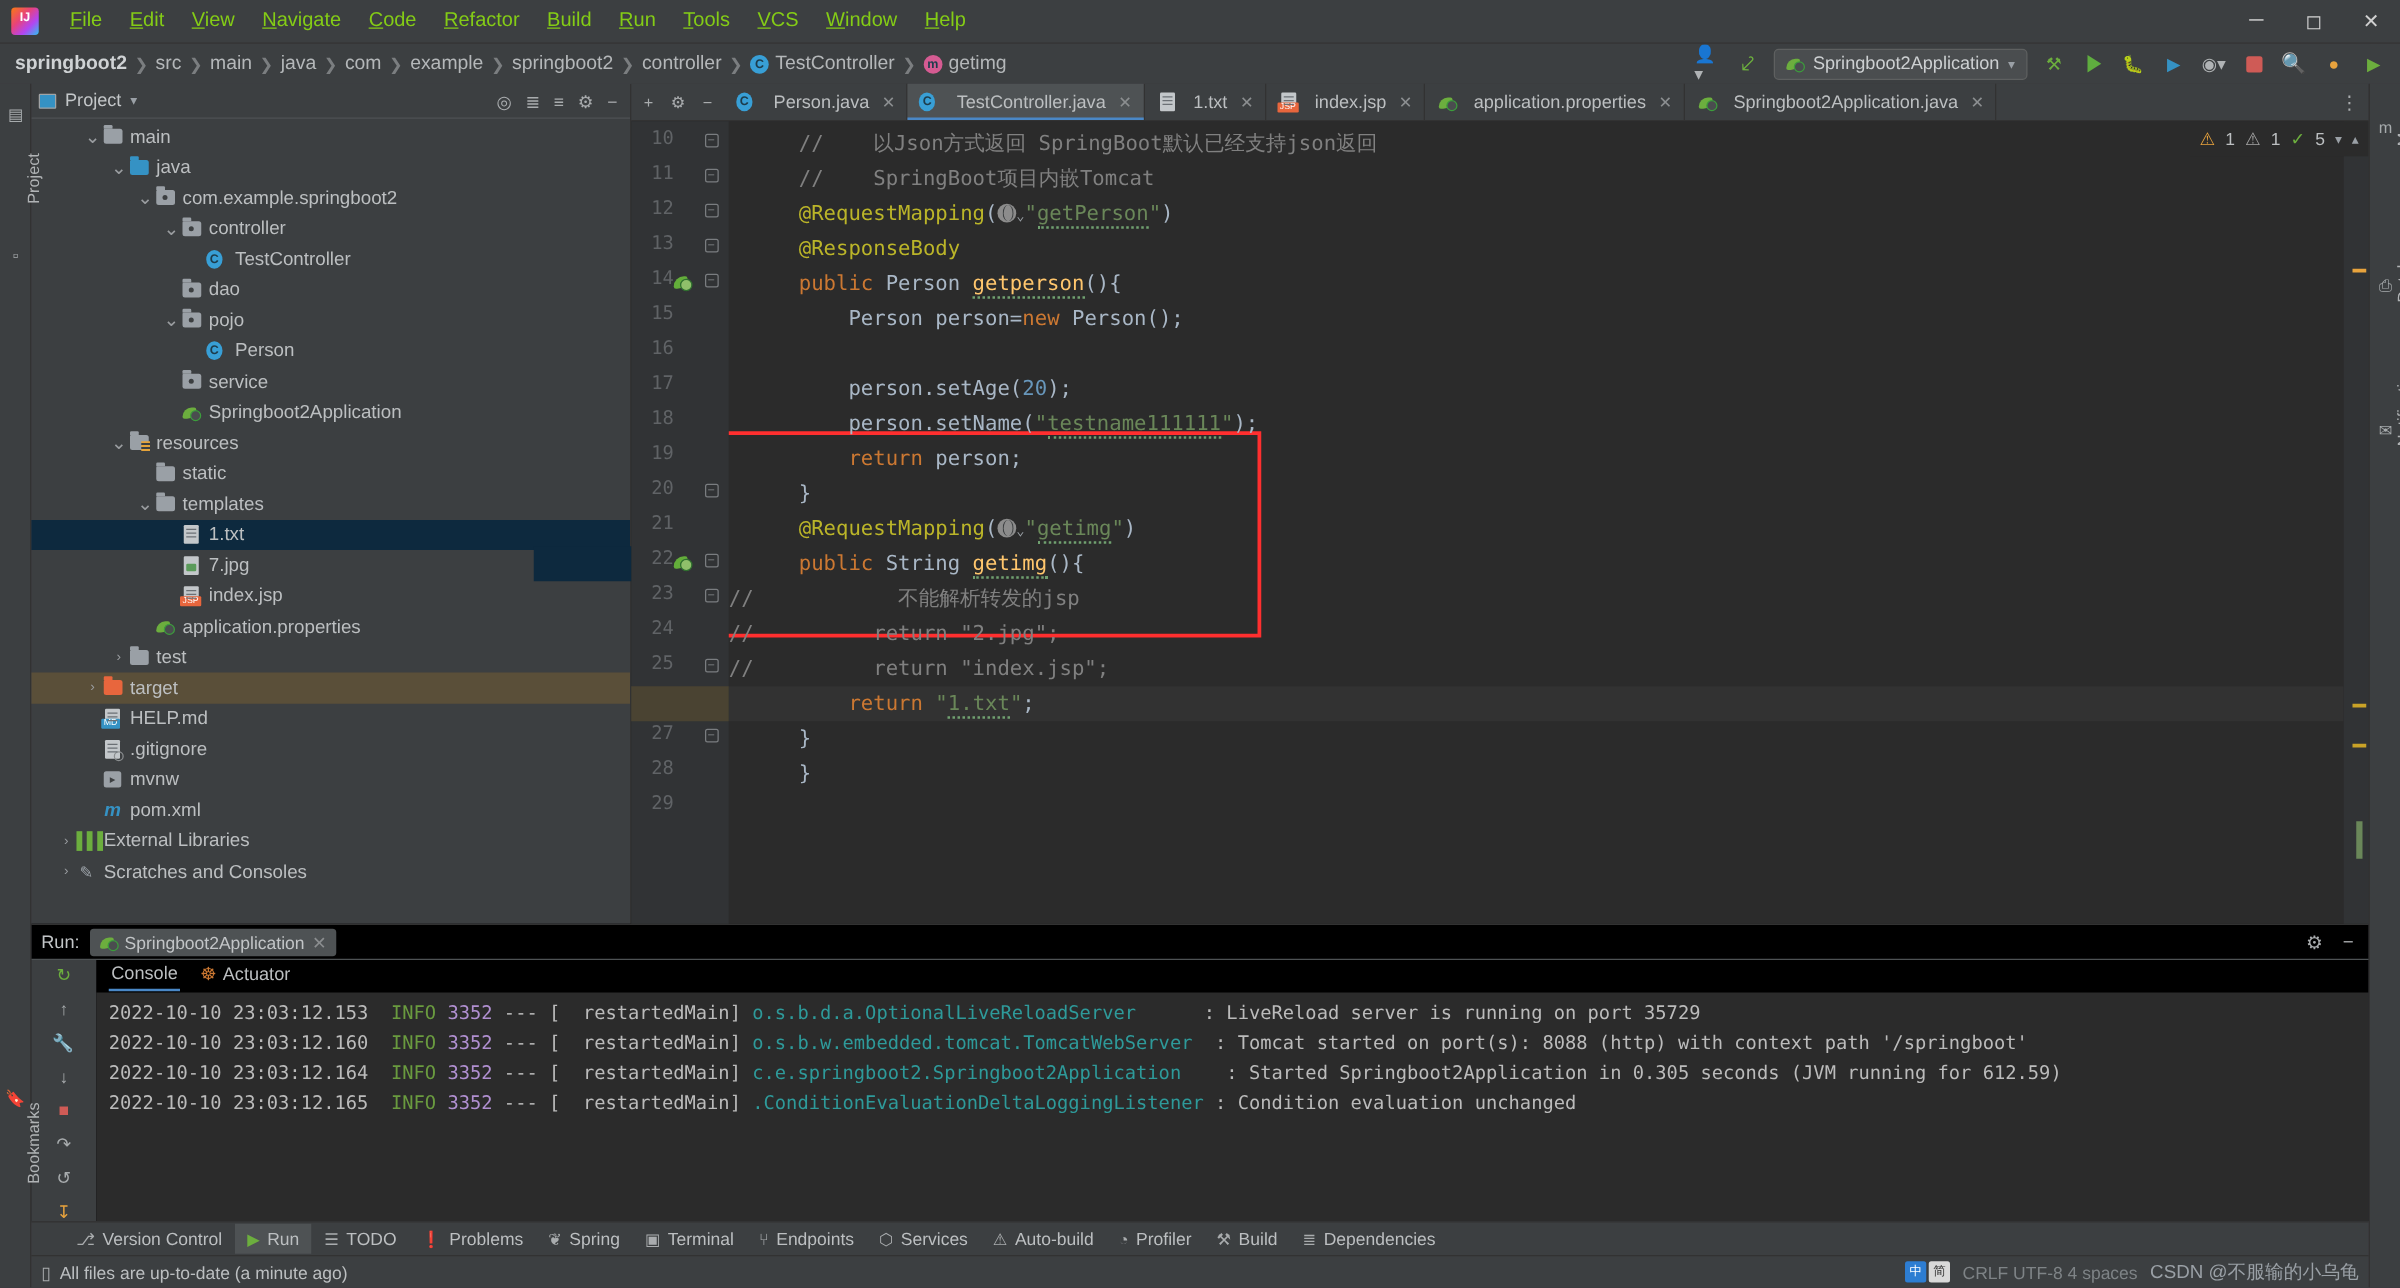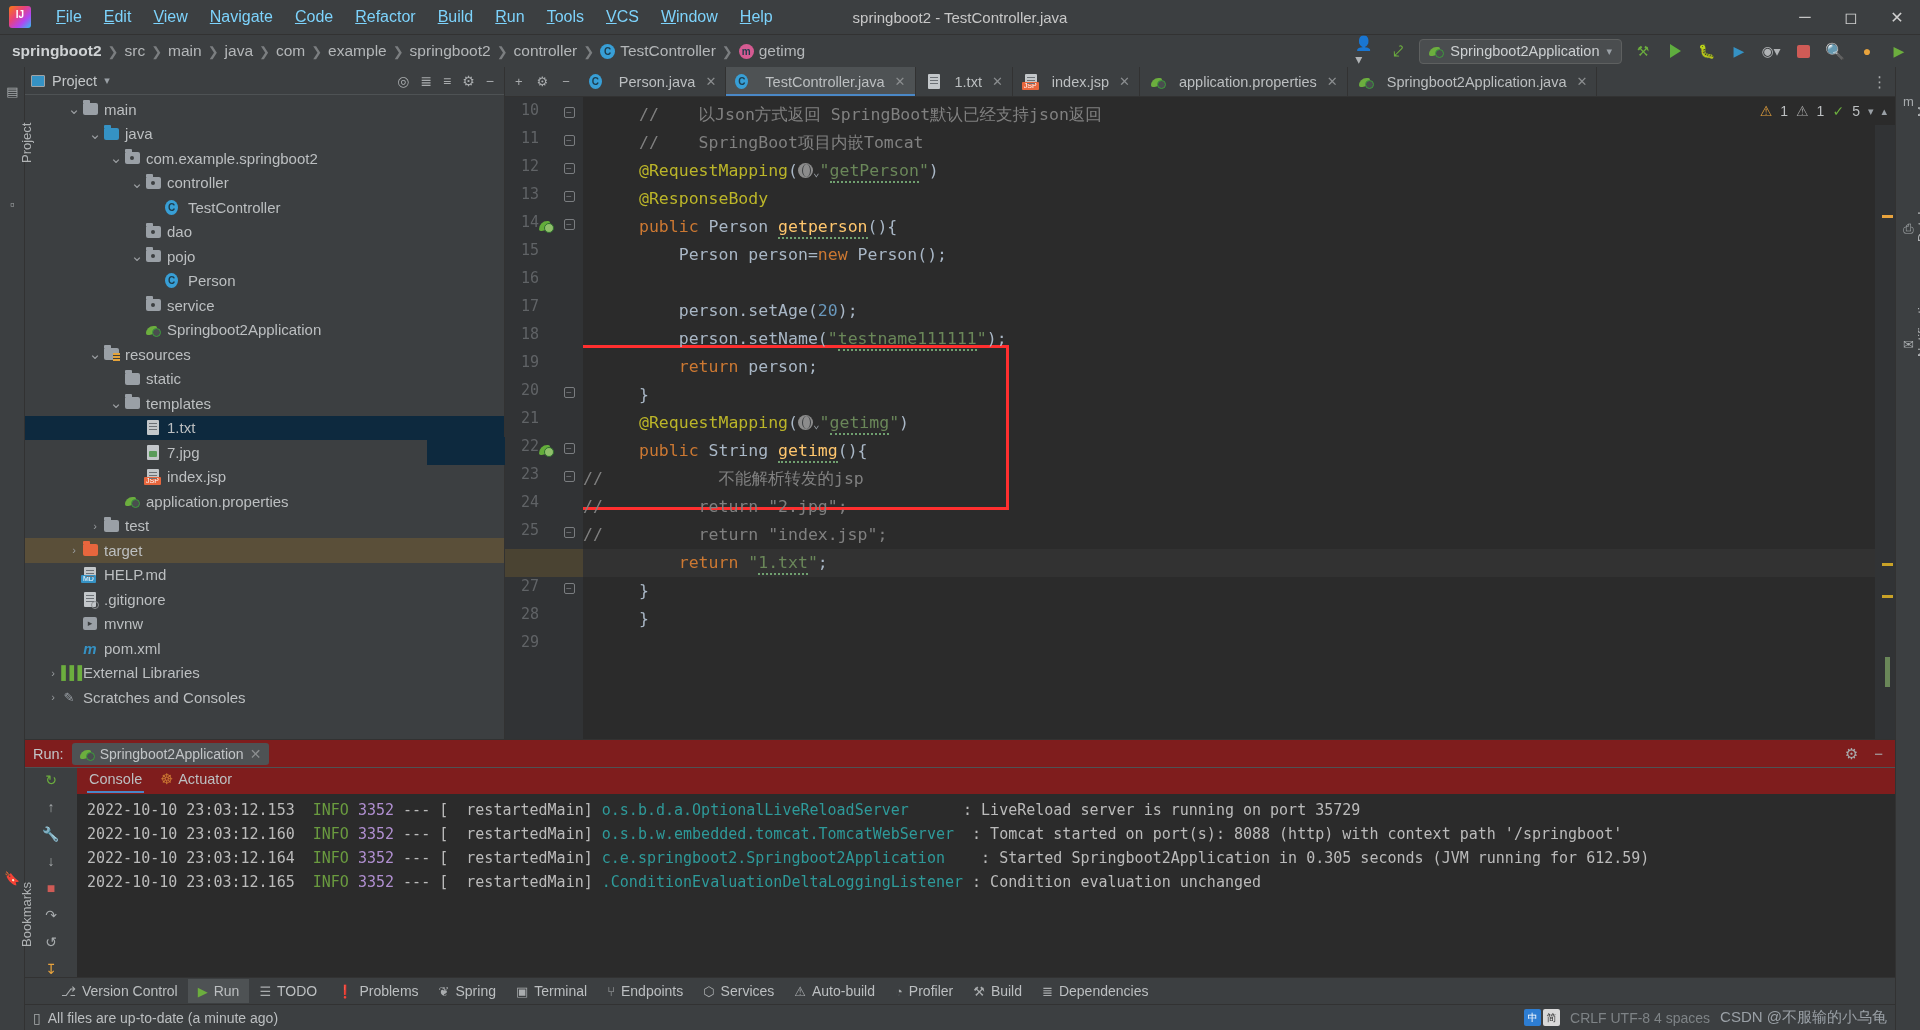--- a/index.html
+++ b/index.html
@@ -15,21 +15,21 @@
 
   
   .titlebar { height: 35px; background: #3c3f41; display: flex; align-items: center;
               flex: 0 0 35px; border-bottom: 1px solid #323232; }
   .ij-logo { width: 22px; height: 22px; margin-left: 9px; margin-right: 14px;
              border-radius: 3px; position: relative;
              background: linear-gradient(135deg,#f97a12 0%, #e8437a 38%, #b345f1 68%, #2dc1f0 100%); }
   .ij-logo::after { content: "IJ"; position: absolute; inset: 3px 0 0 0; text-align: center;
              font-size: 10px; font-weight: bold; color: #fff; font-family:"Liberation Sans",sans-serif;}
   .menubar { display: flex; align-items: center; gap: 0px; }
-  .menu-item { padding: 3px 11px; font-size: 16px; color: #7dd3fc; cursor: default; }
+  .menu-item { padding: 3px 11px; font-size: 16px; color: #84cc16; cursor: default; }
   .menu-item u { text-decoration: underline; }
   .title-center { position: absolute; left: 0; right: 0; text-align: center;
                   font-size: 15px; color: #c8c8c8; pointer-events: none; }
   .winbtns { margin-left: auto; display: flex; align-items: center; height: 35px; }
   .winbtn { width: 46px; height: 35px; display: flex; align-items: center; justify-content: center;
             font-size: 16px; color: #d0d0d0; }
 
   
   .navbar { height: 32px; flex: 0 0 32px; display: flex; align-items: center;
             background: #3c3f41; padding-left: 12px; position: relative; }
@@ -148,21 +148,21 @@
           border-left:1.4px solid #3c3f41;border-right:1.4px solid #3c3f41;border-radius:50%;}
   .chev { color:#9aa0a6; font-size:11px; }
   .redbox { position: absolute; border: 3px solid #ff2f2f; pointer-events: none; }
   .ed-right { width: 20px; flex: 0 0 20px; background: #313335; position: relative; }
   .inspect { position:absolute; top:0; right:0; display:flex; align-items:center; gap:8px;
              padding: 6px 8px; font-size: 14px; color:#bcbfc1; background:#2b2b2b;}
   .mark { position:absolute; right:2px; width:11px; height:3px; }
 
   
   .runpanel { height: 238px; flex: 0 0 238px; display:flex; flex-direction:column;
-              background:#7f1d1d; border-top: 1px solid #323232; }
+              background:#000000; border-top: 1px solid #323232; }
   .run-head { height: 28px; display:flex; align-items:center; padding: 0 8px; font-size:14.5px;
               color:#c2c5c7; gap: 8px; border-bottom:1px solid #4e5254;}
   .run-tab { display:flex; align-items:center; gap:6px; background:#4e5254; padding:3px 8px;
              border-radius:3px; font-size:14px;}
   .run-head-right { margin-left:auto; display:flex; gap:16px; color:#a9acae; font-size:15px; padding-right:4px;}
   .console-wrap { flex:1; display:flex; min-height:0; }
   .console-rail { width: 52px; flex:0 0 52px; background:#3c3f41; display:flex; flex-direction:column;
                   align-items:center; padding-top:4px; gap:11px; }
   .crail-btn { width:22px;height:20px;display:flex;align-items:center;justify-content:center;
                font-size:14px;color:#a7abad;}
@@ -205,21 +205,20 @@
         <div class="menu-item"><u>N</u>avigate</div>
         <div class="menu-item"><u>C</u>ode</div>
         <div class="menu-item"><u>R</u>efactor</div>
         <div class="menu-item"><u>B</u>uild</div>
         <div class="menu-item"><u>R</u>un</div>
         <div class="menu-item"><u>T</u>ools</div>
         <div class="menu-item"><u>V</u>CS</div>
         <div class="menu-item"><u>W</u>indow</div>
         <div class="menu-item"><u>H</u>elp</div>
       </div>
-    <div class="title-center">springboot2 - TestController.java</div>
     <div class="winbtns">
       <div class="winbtn">─</div>
       <div class="winbtn">◻</div>
       <div class="winbtn close">✕</div>
     </div>
   </div>
 
   <div class="navbar">
     <div style="display:flex;align-items:center" id="breadcrumbs">
         <span class="crumb bold">

